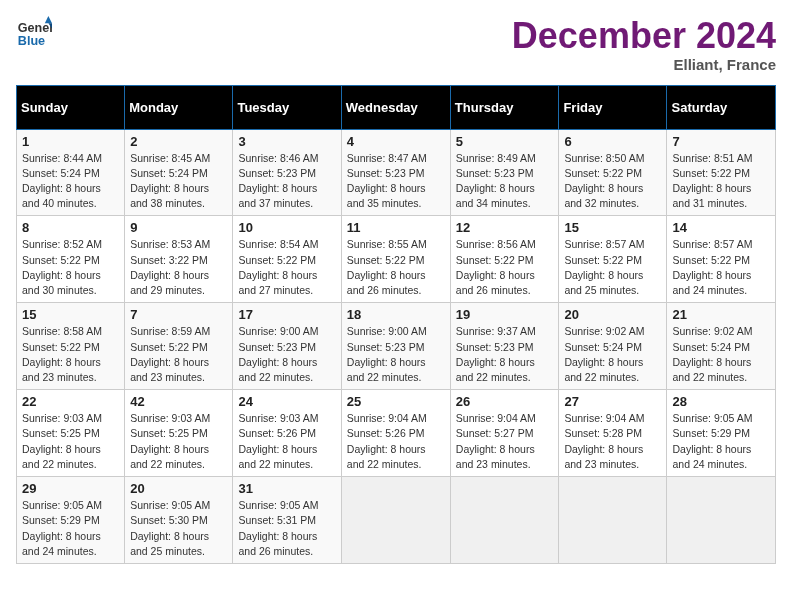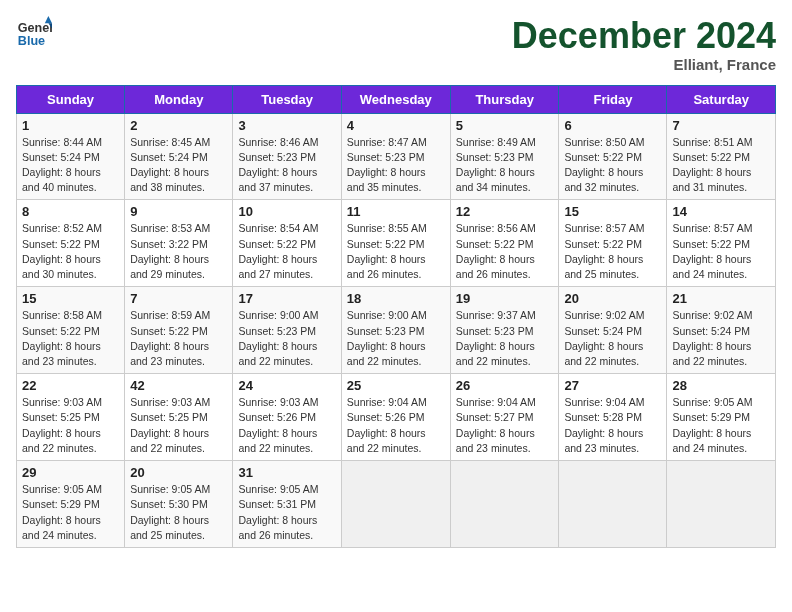--- a/index.html
+++ b/index.html
@@ -24,38 +24,38 @@
     .logo-icon {
       width: 36px;
       height: 36px;
     }
     .title-area {
       text-align: right;
     }
     .month-title {
       font-size: 36px;
       font-weight: bold;
-      color: #14532d;
+      color: #701a75;
       line-height: 1.1;
     }
     .location {
       font-size: 15px;
       color: #555;
       font-weight: bold;
     }
     table {
       width: 100%;
       border-collapse: collapse;
       font-size: 11px;
     }
     thead tr th {
-      background: #6d28d9;
+      background: #000000;
       color: #fff;
-      padding: 6px 4px;
-      text-align: center;
+      padding: 14px 4px;
+      text-align: left;
       font-size: 13px;
       font-weight: bold;
       border: 1px solid #1a6aab;
     }
     tbody tr td {
       border: 1px solid #ccc;
       vertical-align: top;
       padding: 4px 5px;
       width: 110px;
       height: 80px;

